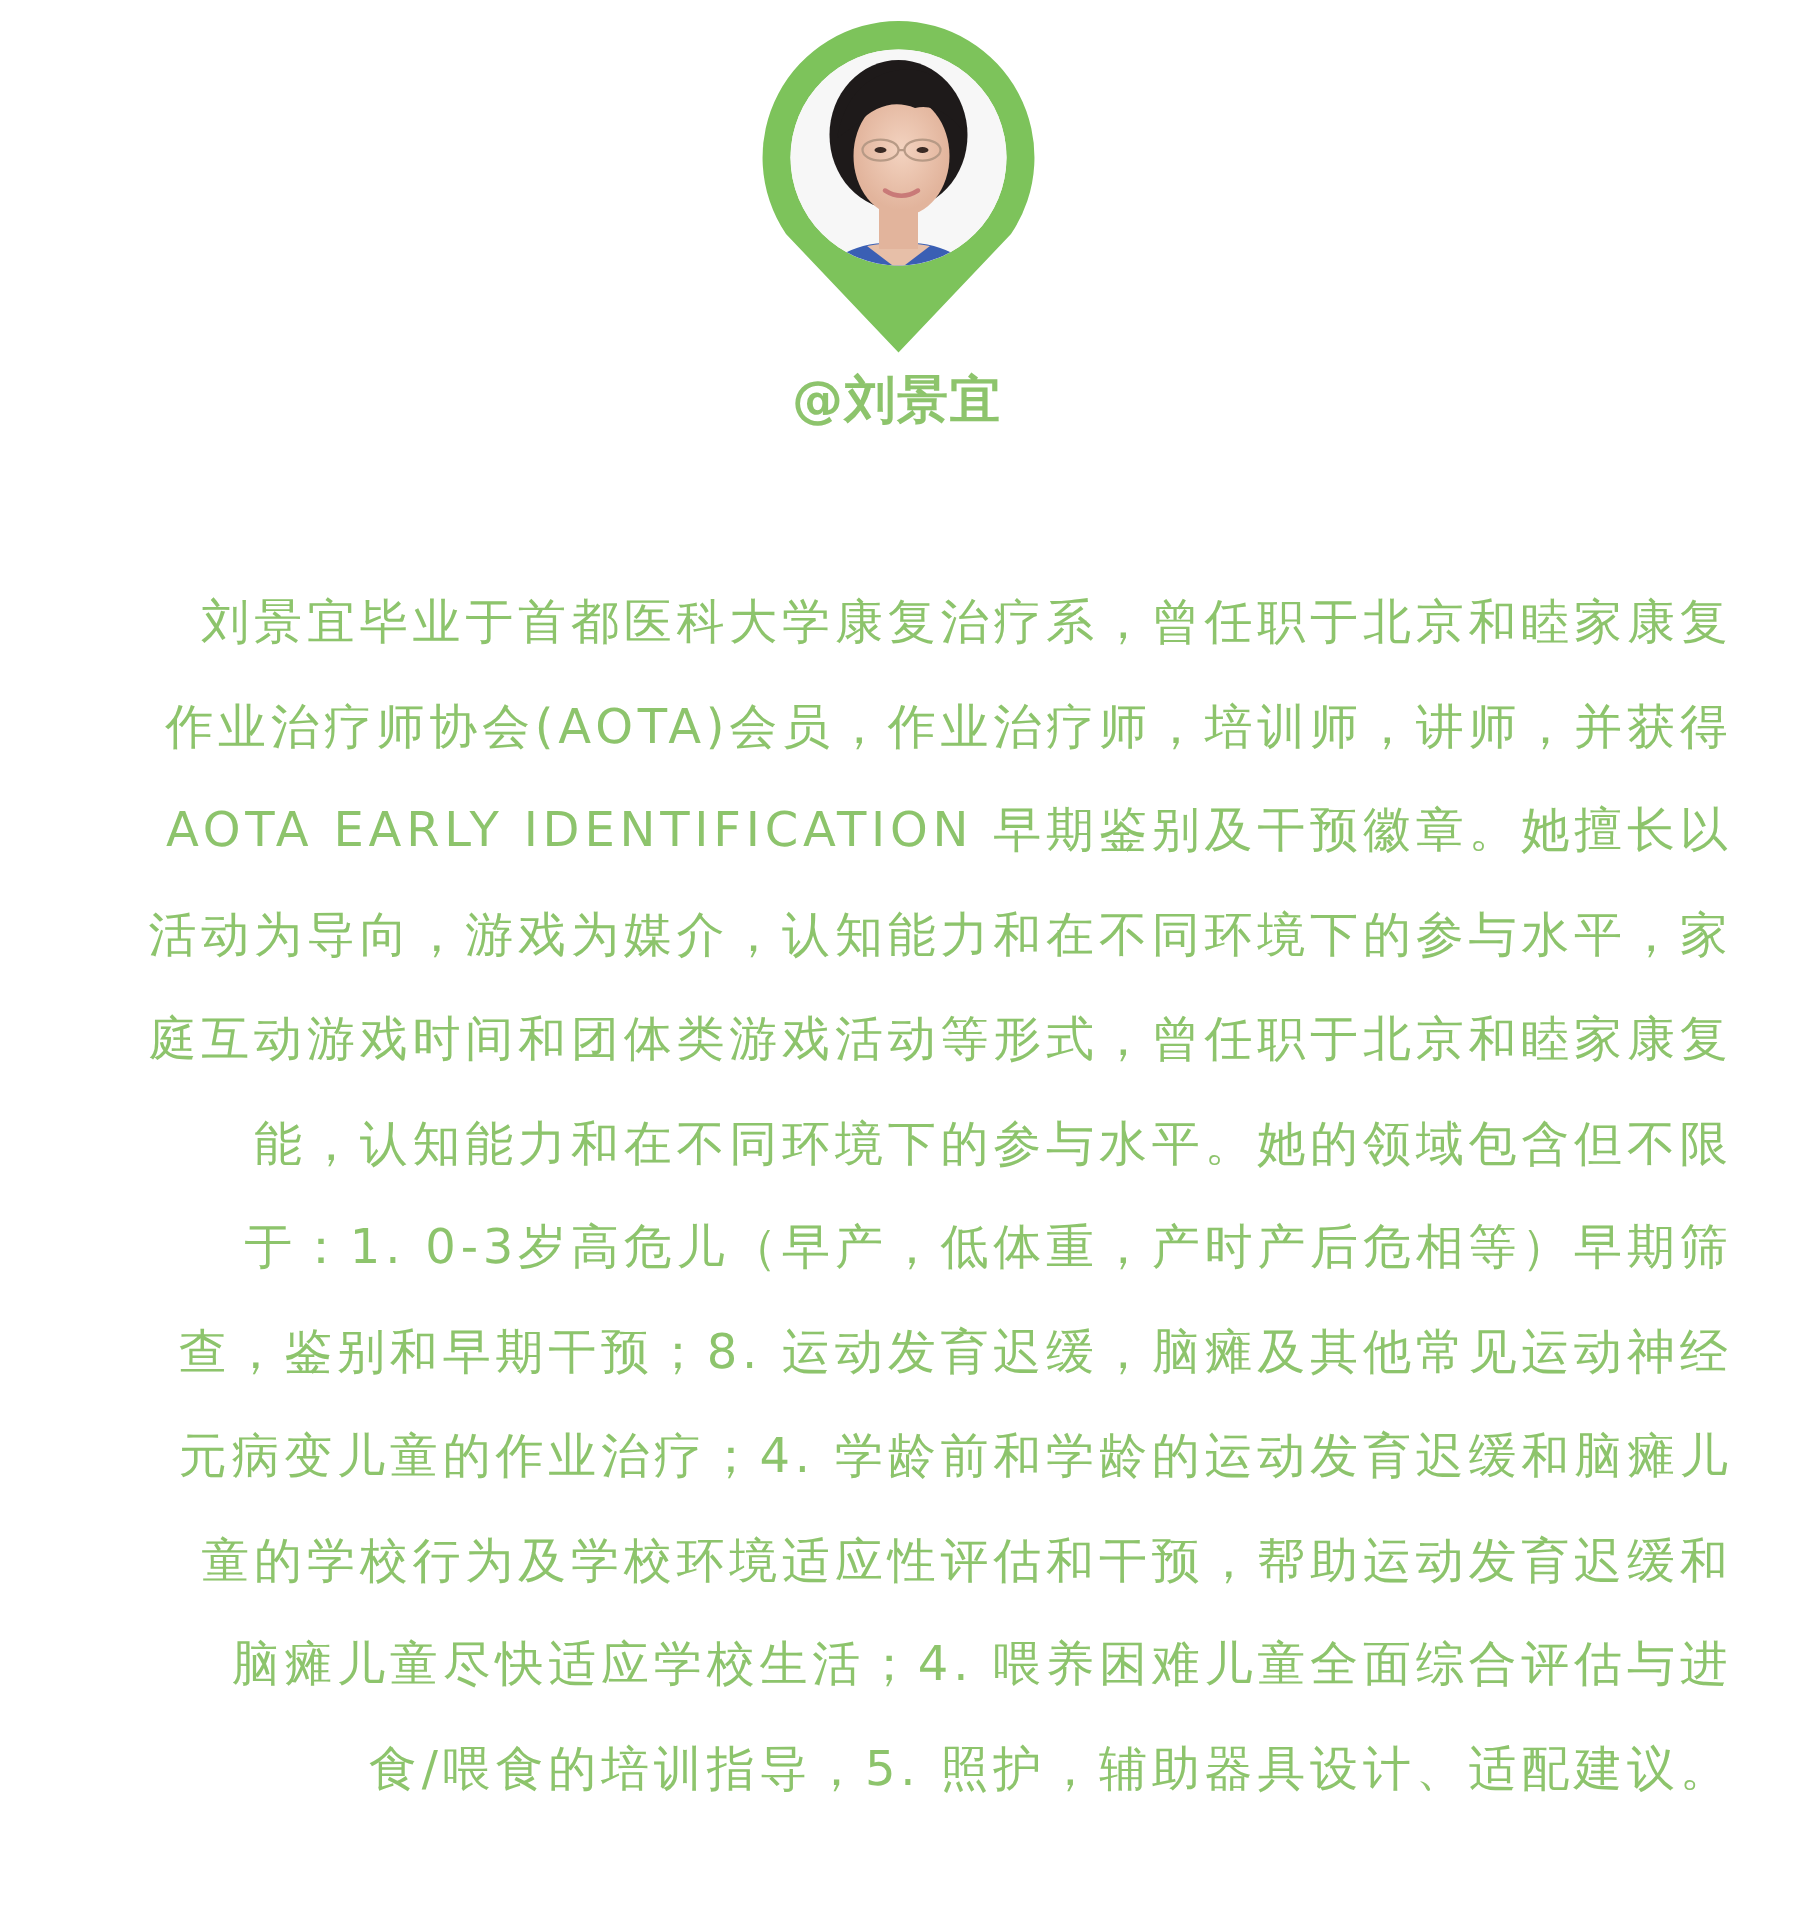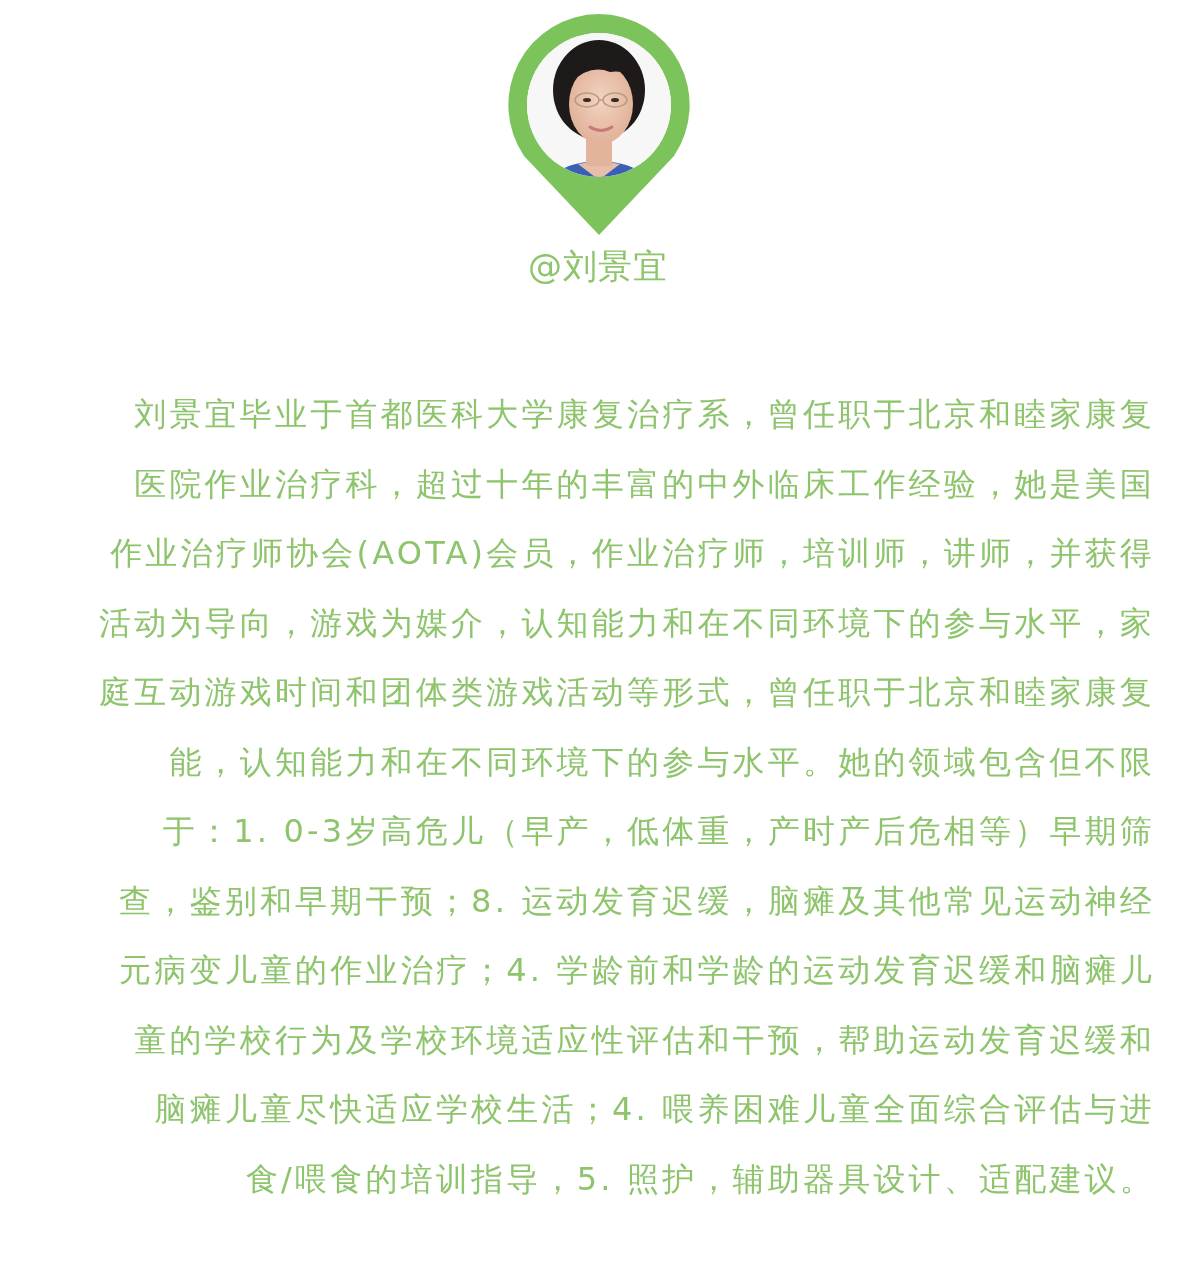--- a/index.html
+++ b/index.html
@@ -22,21 +22,21 @@
       height: 226px;
     }
     .pin-wrap svg { display: block; }
     .name-tag {
       position: absolute;
       left: 0;
       width: 1196px;
       top: 244px;
       text-align: center;
       font-size: 34px;
-      font-weight: normal;
+      font-weight: bold;
       letter-spacing: 1px;
     }
     .bio {
       position: absolute;
       left: 45px;
       top: 380px;
       width: 1110px;
       margin: 0;
       font-size: 32px;
       line-height: 69.5px;
@@ -90,22 +90,22 @@
 
       <path d="M84 115 Q95 122 106 115" fill="none" stroke="#c97a78" stroke-width="3" stroke-linecap="round"></path>
     </g>
   </svg>
 </div>
 
 <div class="name-tag" style="color:#8dc46c;">@刘景宜</div>
 
 <p class="bio" style="color:#8dc46c;">
   <span class="bio-line">刘景宜毕业于首都医科大学康复治疗系，曾任职于北京和睦家康复</span>
-  <span class="bio-line">医院作业治疗科，超过十年的丰富的中外临床工作经验，她是美国</span>
   <span class="bio-line">作业治疗师协会(AOTA)会员，作业治疗师，培训师，讲师，并获得</span>
+  <span class="bio-line">AOTA EARLY IDENTIFICATION 早期鉴别及干预徽章。她擅长以</span>
   <span class="bio-line">活动为导向，游戏为媒介，认知能力和在不同环境下的参与水平，家</span>
   <span class="bio-line">庭互动游戏时间和团体类游戏活动等形式，曾任职于北京和睦家康复</span>
   <span class="bio-line">能，认知能力和在不同环境下的参与水平。她的领域包含但不限</span>
   <span class="bio-line">于：1. 0-3岁高危儿（早产，低体重，产时产后危相等）早期筛</span>
   <span class="bio-line">查，鉴别和早期干预；8. 运动发育迟缓，脑瘫及其他常见运动神经</span>
   <span class="bio-line">元病变儿童的作业治疗；4. 学龄前和学龄的运动发育迟缓和脑瘫儿</span>
   <span class="bio-line">童的学校行为及学校环境适应性评估和干预，帮助运动发育迟缓和</span>
   <span class="bio-line">脑瘫儿童尽快适应学校生活；4. 喂养困难儿童全面综合评估与进</span>
   <span class="bio-line">食/喂食的培训指导，5. 照护，辅助器具设计、适配建议。</span>
 </p>

